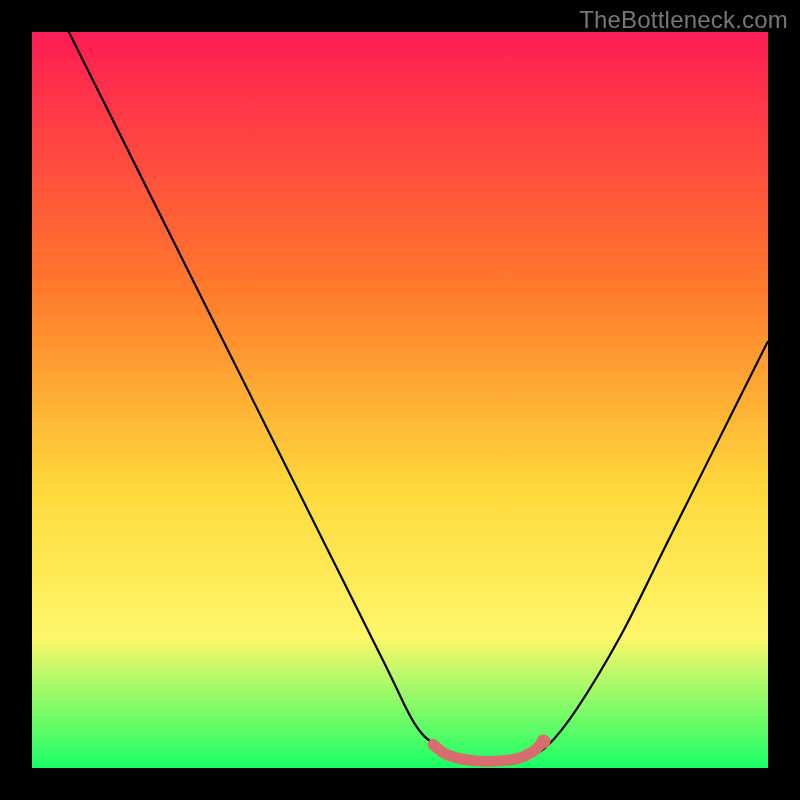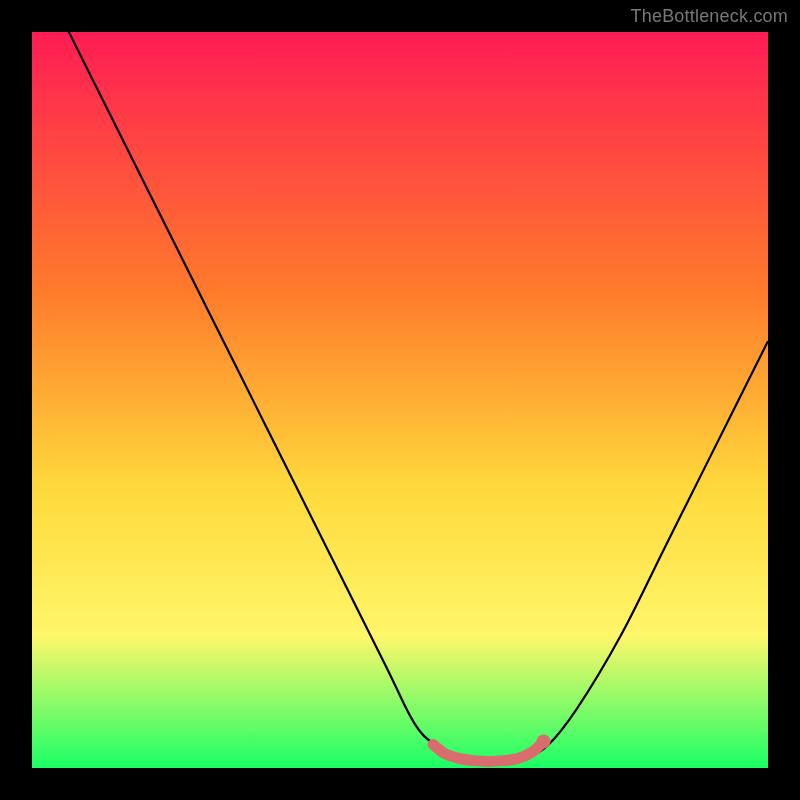--- a/index.html
+++ b/index.html
@@ -24,21 +24,21 @@
     width: 736px;
     height: 736px;
     overflow: hidden;
   }
   .watermark {
     position: absolute;
     top: 6px;
     right: 12px;
     color: #777;
     font-family: Arial, Helvetica, sans-serif;
-    font-size: 18px;
+    font-size: 24px;
     letter-spacing: 0.2px;
     user-select: none;
   }
   svg { display: block; }
 </style>
 </head>
 <body>
 
 <div class="frame">
   <div class="watermark">TheBottleneck.com</div>

